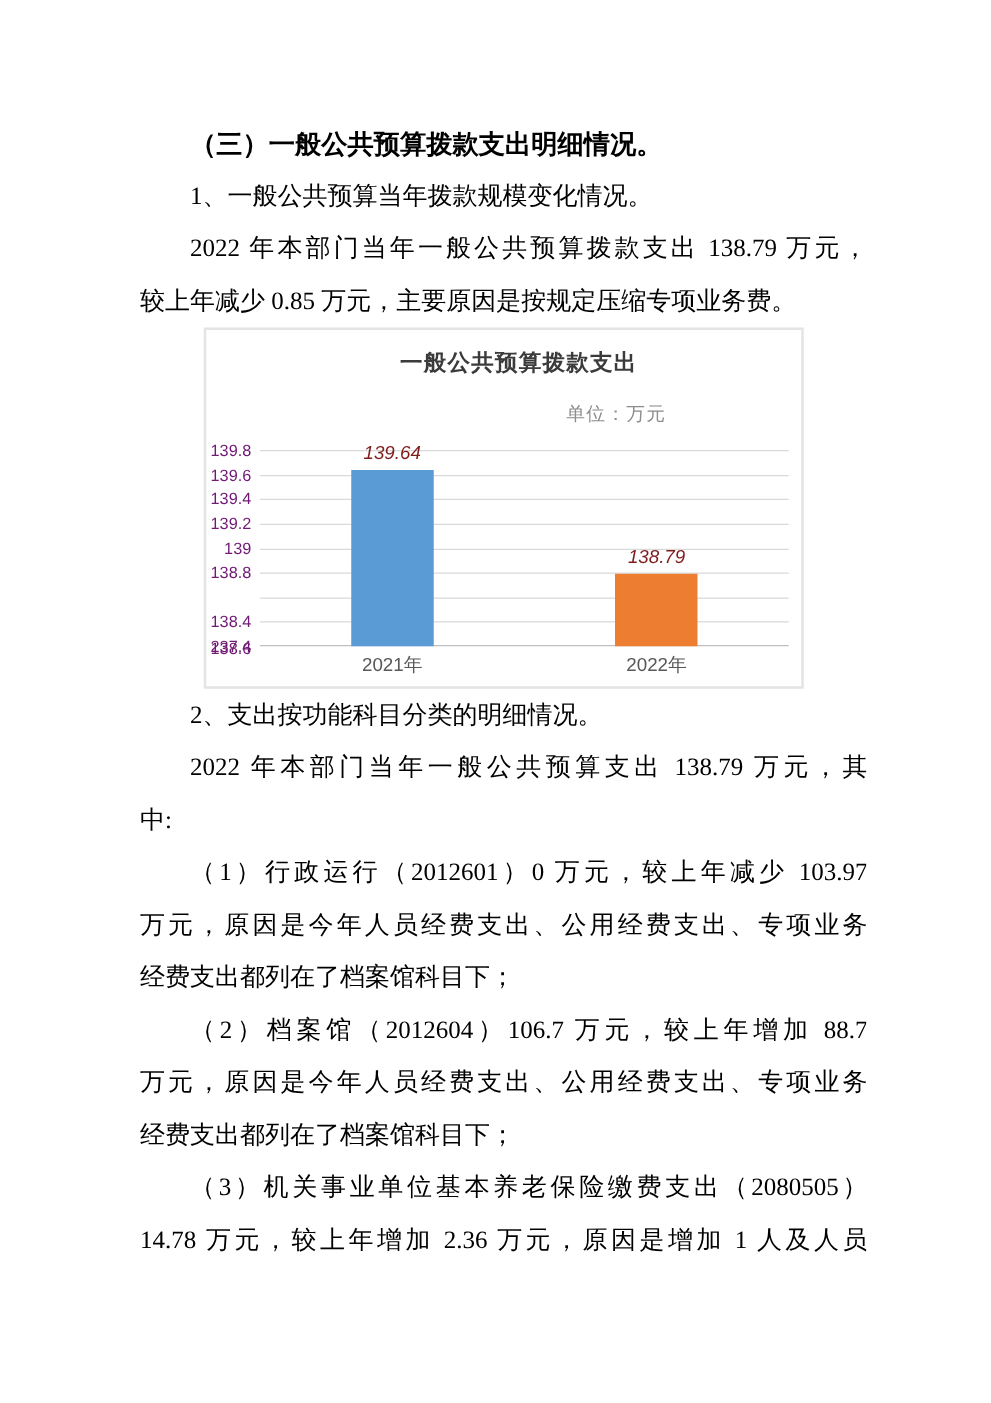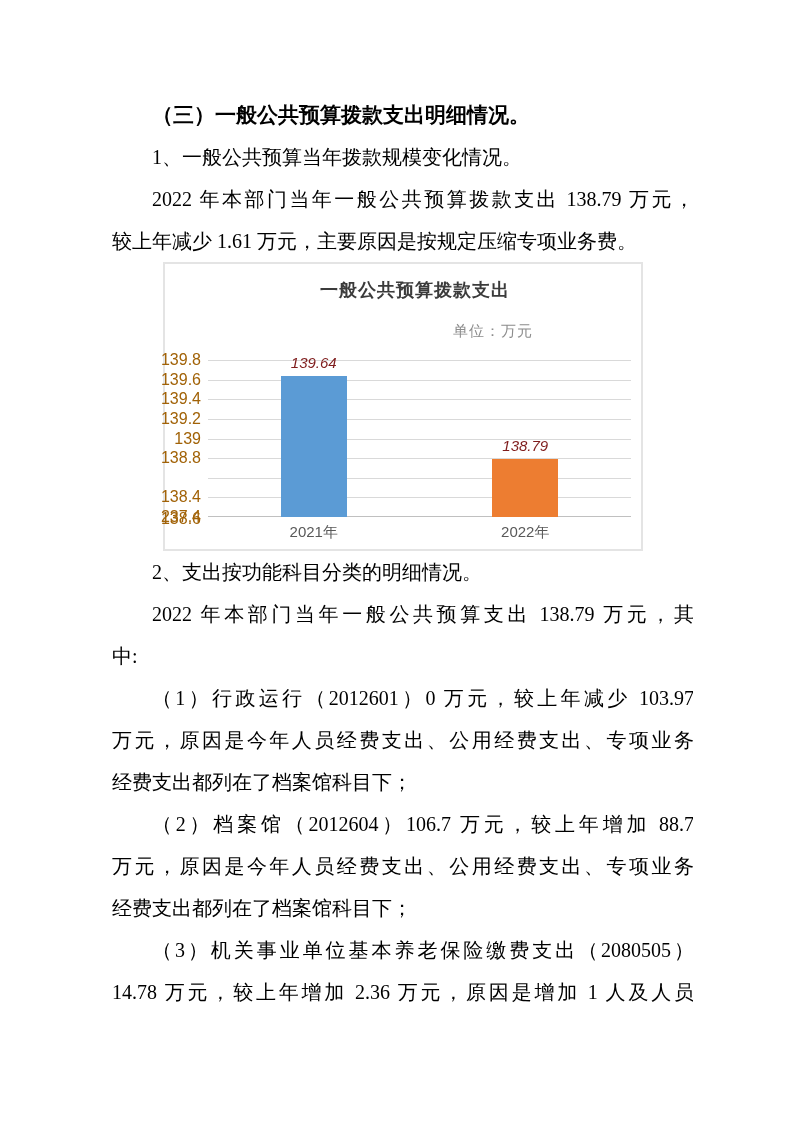--- a/index.html
+++ b/index.html
@@ -33,21 +33,21 @@
   }
   .chart-unit {
     position:absolute; top:58px; left:288px;
     font-size:15px; color:#8c8c8c; letter-spacing:1px;
   }
   .plot { position:absolute; left:43px; top:96px; width:423px; height:157px; }
   .gridline { position:absolute; left:0; width:100%; height:1px; background:#d9d9d9; z-index:0; }
   .gridline.base { background:#c0c0c0; }
   .ytick {
     position:absolute; right:calc(100% + 7px); transform:translateY(-50%);
-    font-size:16px; color:#a16207; white-space:nowrap;
+    font-size:13px; color:#701a75; white-space:nowrap;
   }
   .bar { position:absolute; bottom:0; z-index:1; }
   .dlabel {
     position:absolute; transform:translateX(-50%); z-index:2;
     font-size:15px; color:#7f1d1d; white-space:nowrap;font-style:italic;
   }
   .xlabel {
     position:absolute; top:163px; transform:translateX(-50%);
     font-size:15px; color:#595959; white-space:nowrap;
   }
@@ -55,21 +55,21 @@
 </head>
 <body>
 
 <div class="page">
   <div class="content">
 
     <div class="textblock">
         <div class="tline i b">（三）一般公共预算拨款支出明细情况。</div>
         <div class="tline i">1、一般公共预算当年拨款规模变化情况。</div>
         <div class="tline j i">2022 年本部门当年一般公共预算拨款支出 138.79 万元，</div>
-        <div class="tline">较上年减少 1.61 万元，主要原因是按规定压缩专项业务费。</div>
+        <div class="tline">较上年减少 0.85 万元，主要原因是按规定压缩专项业务费。</div>
       </div>
 
     <figure class="chart">
       <div class="chart-title">一般公共预算拨款支出</div>
       <div class="chart-unit">单位：万元</div>
       <div class="plot">
           <div class="gridline" style="top: 0px;"></div>
           <div class="ytick" style="top: 0px;">139.8</div>
           <div class="gridline" style="top: 19.625px;"></div>
           <div class="ytick" style="top: 19.625px; text-align: right;">139.6</div>

